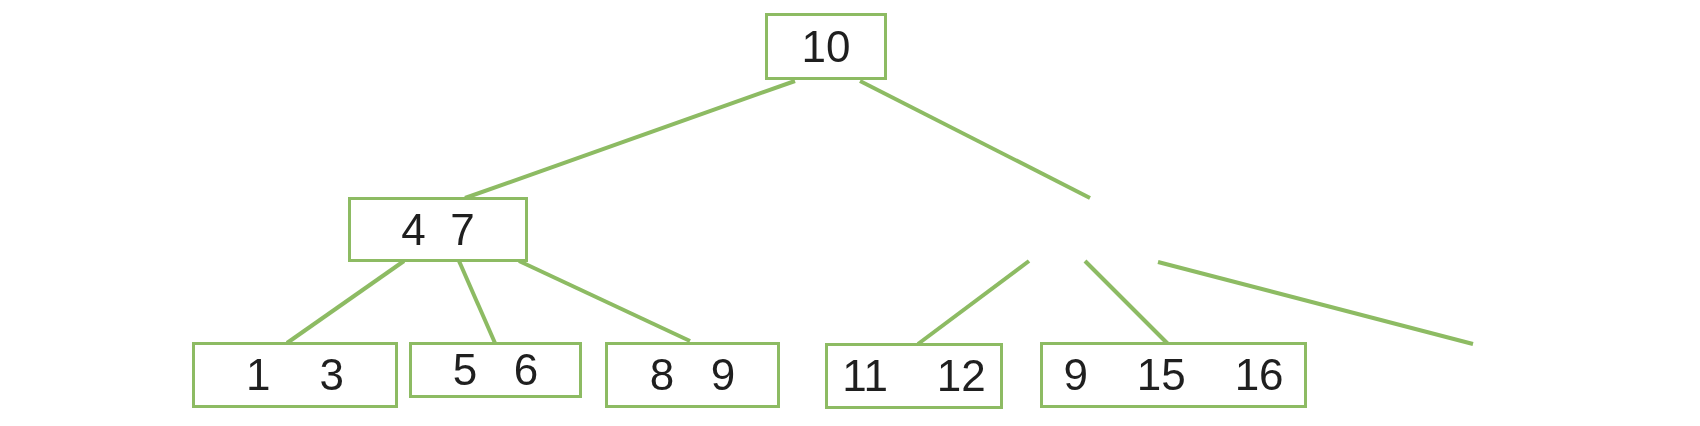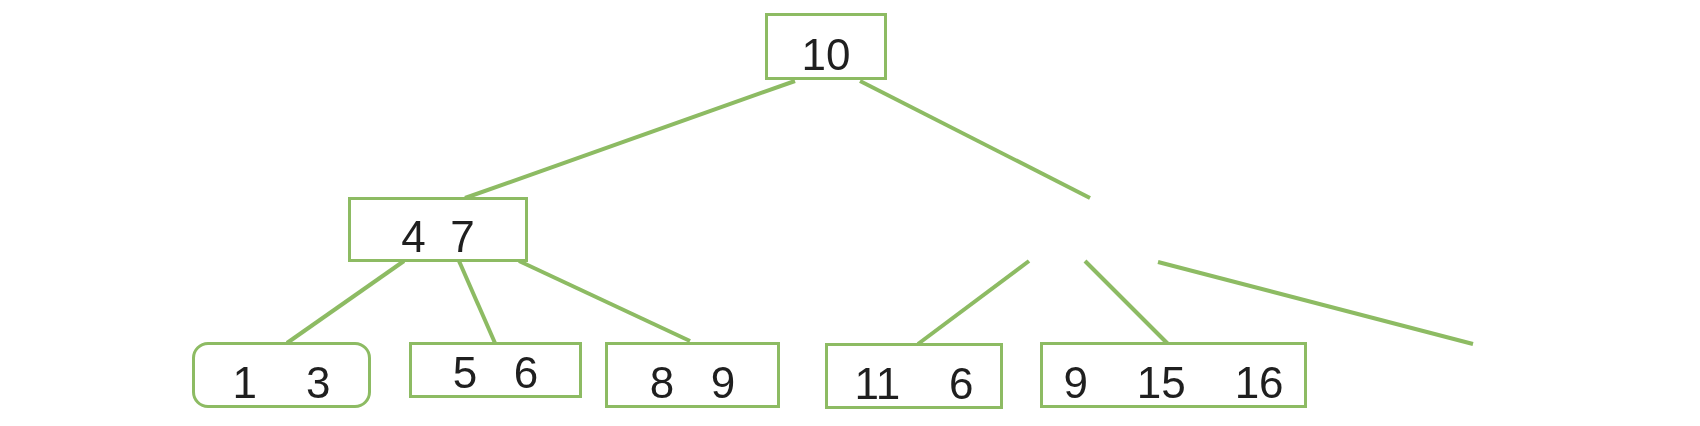--- a/index.html
+++ b/index.html
@@ -24,21 +24,21 @@
     stroke: var(--edge-color, #8DBB63);
     stroke-width: 4;
     fill: none;
   }
   .node {
     position: absolute;
     box-sizing: border-box;
     border: 3px solid var(--node-border, #8DBB63);
     background: var(--node-fill, #ffffff);
     display: flex;
-    align-items: flex-end;
+    align-items: center;
     justify-content: center;
     font-size: 44px;
     line-height: 1;
     color: var(--text-color, #1f1f1f);
     white-space: pre;
   }
 </style>
 </head>
 <body>
 
@@ -57,34 +57,34 @@
 
   <div class="node" style="left:765px;  top:13px;  width:122px; height:67px;">
     <span>10</span>
   </div>
 
   <div class="node" style="left:348px;  top:197px; width:180px; height:65px;">
     <span>4  7</span>
   </div>
 
 
-  <div class="node" style="left:192px;  top:342px; width:179px; height:66px;border-radius:16px;">
+  <div class="node" style="left:192px;  top:342px; width:206px; height:66px;">
     <span>1    3</span>
   </div>
 
   <div class="node" style="left:409px;  top:342px; width:173px; height:56px;">
     <span>5   6</span>
   </div>
 
   <div class="node" style="left:605px;  top:342px; width:175px; height:66px;">
     <span>8   9</span>
   </div>
 
   <div class="node" style="left:825px;  top:343px; width:178px; height:66px;">
-    <span>11    6</span>
+    <span>11    12</span>
   </div>
 
   <div class="node" style="left:1040px; top:342px; width:267px; height:66px;">
     <span>9    15    16</span>
   </div>
 
 
 </div>
 
 </body></html>

